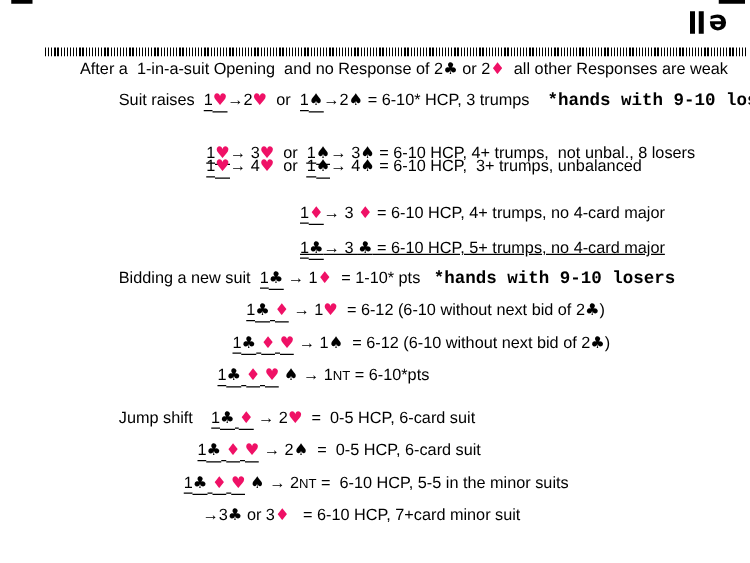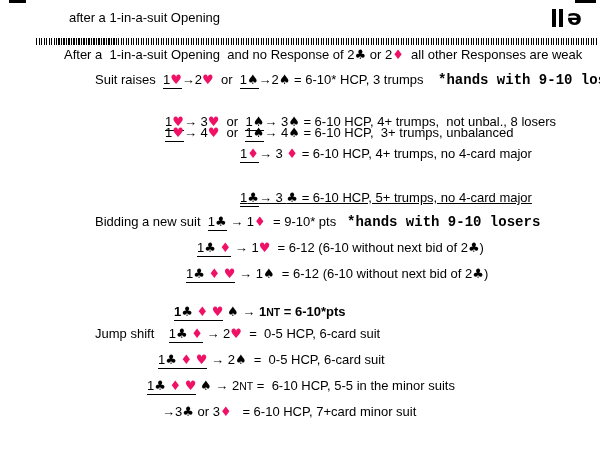--- a/index.html
+++ b/index.html
@@ -30,39 +30,38 @@
   .nt{font-size:10.5px;}
   .suit{font-family:"DejaVu Sans",sans-serif;}
 </style>
 </head>
 <body>
 
 <div class="mark" id="mark-left"></div>
 <div class="mark" id="mark-right"></div>
 
 <div class="header">
-  <span class="title-suffix">after a 1-in-a-suit Opening</span>
 </div>
 
 <div class="logo">
   <span class="bar"></span>
   <span class="bar"></span>
   <span class="glyph">ǝ</span>
 </div>
 
 <div class="divider"></div>
 
 <div id="content">
     <div class="line" style="left: 48px; top: 47px; margin-left: 16px;"><span>After a  1-in-a-suit Opening  and no Response of 2</span><span class="suit">♣</span><span> or 2</span><span class="r suit">♦</span><span>  all other Responses are weak</span></div>
     <div class="line" style="left: 95px; top: 72px;"><span>Suit raises  </span><span class="u">1</span><span class="r u suit">♥</span><span>→</span><span>2</span><span class="r suit">♥</span><span>  or  </span><span class="u">1</span><span class="u suit">♠</span><span>→</span><span>2</span><span class="suit">♠</span><span> = 6-10* HCP, 3 trumps</span><span>    </span><span class="sm">*hands with 9-10 losers</span></div>
     <div class="line" style="left: 165px; top: 98px; margin-top: 16px;"><span class="u">1</span><span class="r u suit">♥</span><span>→ 3</span><span class="r suit">♥</span><span>  or  </span><span class="u">1</span><span class="u suit">♠</span><span>→ 3</span><span class="suit">♠</span><span> = 6-10 HCP, 4+ trumps,  not unbal., 8 losers</span></div>
     <div class="line" style="left: 165px; top: 125px;"><span class="u">1</span><span class="r u suit">♥</span><span>→ 4</span><span class="r suit">♥</span><span>  or  </span><span class="u">1</span><span class="u suit">♠</span><span>→ 4</span><span class="suit">♠</span><span> = 6-10 HCP,  3+ trumps, unbalanced</span></div>
-    <div class="line" style="left: 240px; top: 146px;"><span class="u">1</span><span class="r u suit">♦</span><span>→ 3 </span><span class="r suit">♦</span><span> = 6-10 HCP, 4+ trumps, no 4-card major</span></div>
+    <div class="line" style="left: 240px; top: 162px;"><span class="u">1</span><span class="r u suit">♦</span><span>→ 3 </span><span class="r suit">♦</span><span> = 6-10 HCP, 4+ trumps, no 4-card major</span></div>
     <div class="line" style="left: 240px; top: 190px; text-decoration: underline;"><span class="u">1</span><span class="u suit">♣</span><span>→ 3 </span><span class="suit">♣</span><span> = 6-10 HCP, 5+ trumps, no 4-card major</span></div>
-    <div class="line" style="left: 95px; top: 214px;"><span>Bidding a new suit  </span><span class="u">1</span><span class="u suit">♣</span><span> → 1</span><span class="r suit">♦</span><span>  = 9-10* pts   </span><span class="sm">*hands with 9-10 losers</span></div>
+    <div class="line" style="left: 95px; top: 214px;"><span>Bidding a new suit  </span><span class="u">1</span><span class="u suit">♣</span><span> → 1</span><span class="r suit">♦</span><span>  = 1-10* pts   </span><span class="sm">*hands with 9-10 losers</span></div>
     <div class="line" style="left: 197px; top: 240px;"><span class="u">1</span><span class="u suit">♣</span><span class="u"> </span><span class="r u suit">♦</span><span> → 1</span><span class="r suit">♥</span><span>  = 6-12 (6-10 without next bid of 2</span><span class="suit">♣</span><span>)</span></div>
     <div class="line" style="left: 186px; top: 266px;"><span class="u">1</span><span class="u suit">♣</span><span class="u"> </span><span class="r u suit">♦</span><span class="u"> </span><span class="r u suit">♥</span><span> → 1</span><span class="suit">♠</span><span>  = 6-12 (6-10 without next bid of 2</span><span class="suit">♣</span><span>)</span></div>
-    <div class="line" style="left: 174px; top: 304px; font-weight: bold;"><span class="u">1</span><span class="u suit">♣</span><span class="u"> </span><span class="r u suit">♦</span><span class="u"> </span><span class="r u suit">♥</span><span> </span><span class="suit">♠</span><span> → 1</span><span class="nt">NT</span><span> = 6-10*pts</span></div>
+    <div class="line" style="left: 174px; top: 292px;"><span class="u">1</span><span class="u suit">♣</span><span class="u"> </span><span class="r u suit">♦</span><span class="u"> </span><span class="r u suit">♥</span><span> </span><span class="suit">♠</span><span> → 1</span><span class="nt">NT</span><span> = 6-10*pts</span></div>
     <div class="line" style="left: 95px; top: 326px;"><span>Jump shift    </span><span class="u">1</span><span class="u suit">♣</span><span class="u"> </span><span class="r u suit">♦</span><span> → 2</span><span class="r suit">♥</span><span>  =  0-5 HCP, 6-card suit</span></div>
     <div class="line" style="left: 158px; top: 352px;"><span class="u">1</span><span class="u suit">♣</span><span class="u"> </span><span class="r u suit">♦</span><span class="u"> </span><span class="r u suit">♥</span><span> → 2</span><span class="suit">♠</span><span>  =  0-5 HCP, 6-card suit</span></div>
     <div class="line" style="left: 147px; top: 378px; text-align: right;"><span class="u">1</span><span class="u suit">♣</span><span class="u"> </span><span class="r u suit">♦</span><span class="u"> </span><span class="r u suit">♥</span><span> </span><span class="suit">♠</span><span> → 2</span><span class="nt">NT</span><span> =  6-10 HCP, 5-5 in the minor suits</span></div>
     <div class="line" style="left: 162px; top: 404px;"><span>→3</span><span class="suit">♣</span><span> or 3</span><span class="r suit">♦</span><span>   = 6-10 HCP, 7+card minor suit</span></div>
   </div>
 
 </body></html>

